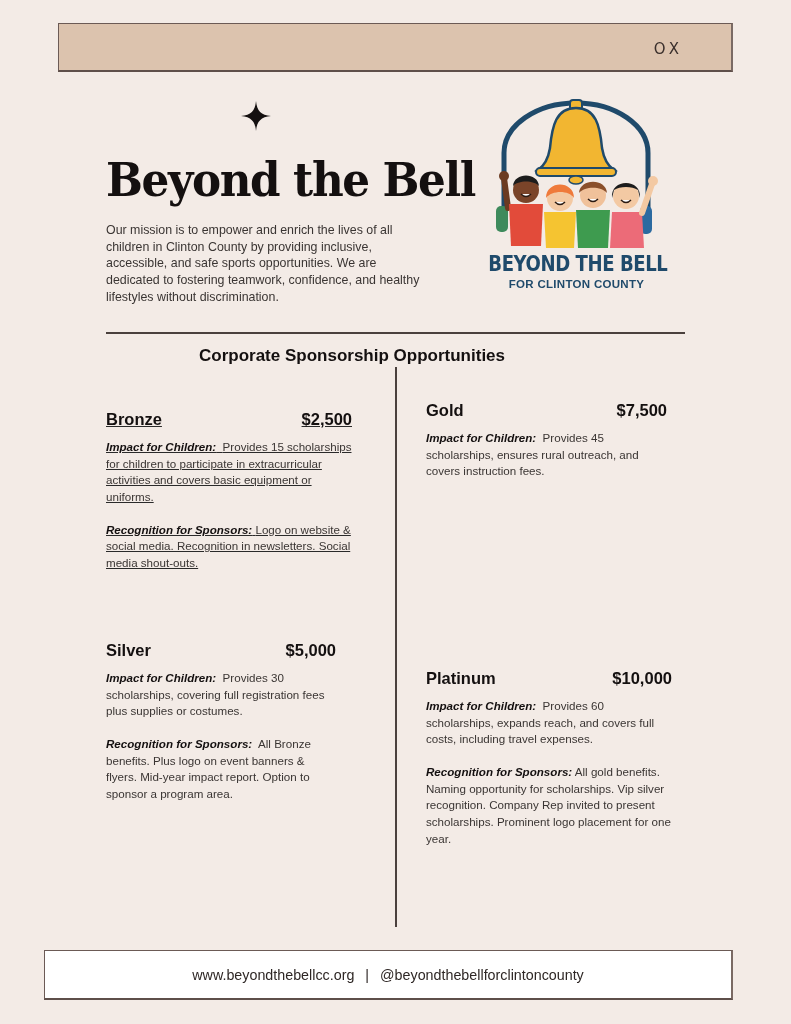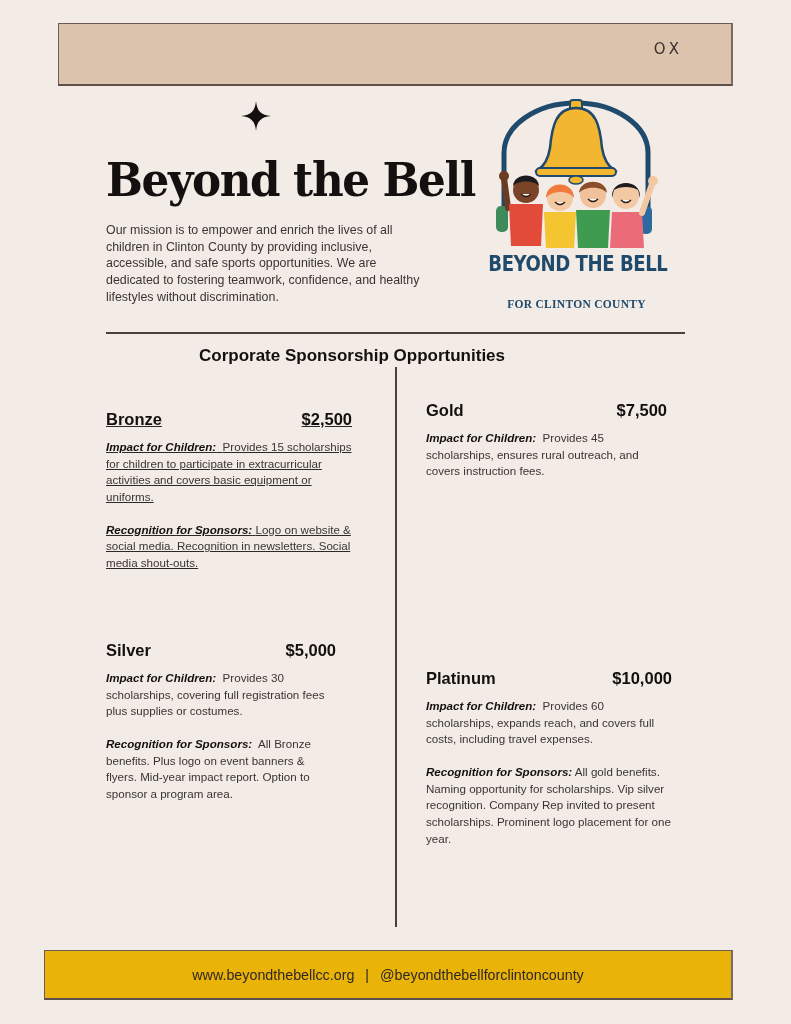--- a/index.html
+++ b/index.html
@@ -5,21 +5,21 @@
     * { box-sizing: border-box; margin: 0; padding: 0; }
     html, body { width: 791px; height: 1024px; }
     body {
       background: #f3ebe6;
       font-family: "Liberation Sans", "DejaVu Sans", sans-serif;
       color: #2a2a2a;
       position: relative;
       overflow: hidden;
     }
     .top-bar {
-      position: absolute; left: 58px; top: 23px; width: 675px; height: 63px;
+      position: absolute; left: 58px; top: 23px; width: 675px; height: 49px;
       background: #dcc3ae;
       border: 1px solid #6b5a55;
       border-bottom: 2px solid #5e4f4a;
       border-right: 2px solid #7a6a64;
     }
     .top-bar .controls {
       position: absolute; right: 48px; top: 16px;
       font-size: 15px; color: #3a2f2c; letter-spacing: 4px;
       font-family: "DejaVu Sans", sans-serif;
     }
@@ -43,22 +43,22 @@
     }
     .logo-title {
       position: absolute; left: 0; top: 154px; width: 205px; text-align: center;
       font-family: "DejaVu Sans", sans-serif; font-weight: bold;
       font-size: 21px; color: #1f4a6b; letter-spacing: -0.5px;
       transform: scaleX(0.86); transform-origin: center;
       white-space: nowrap;
     }
     .logo-sub {
       position: absolute; left: 0; top: 180px; width: 205px; text-align: center;
-      font-family: Liberation Serif, serif; font-weight: bold;
-      font-size: 11.5px; color: #1f4a6b; letter-spacing: 0.3px; margin-top: 20px;
+      font-family: Liberation Sans, sans-serif; font-weight: bold;
+      font-size: 11.5px; color: #1f4a6b; letter-spacing: 0.3px;
     }
     .hrule {
       position: absolute; left: 106px; top: 332px; width: 579px; height: 2px;
       background: #4a403d;
     }
     .section-title {
       position: absolute; left: 183px; top: 346px;
       font-size: 17px; font-weight: bold; color: #141010; margin-left: 16px;
     }
     .vrule {
@@ -74,21 +74,21 @@
     }
     .tier-body {
       font-size: 11.6px; line-height: 16.6px; color: #3a3533;
     }
     .tier-body p + p { margin-top: 16.5px; }
     .tier-body .lbl {
       font-weight: bold; font-style: italic; color: #141010;
     }
     .footer {
       position: absolute; left: 44px; top: 950px; width: 689px; height: 50px;
-      background: #eab308;
+      background: #ffffff;
       border: 1px solid #6b5a55;
       border-bottom: 2px solid #5e4f4a;
       border-right: 2px solid #7a6a64;
       display: flex; align-items: center; justify-content: center;
       font-size: 14.3px; color: #2e2725;
     }
     .footer .sep { margin: 0 11px; }
   </style>
 </head>
 <body>

